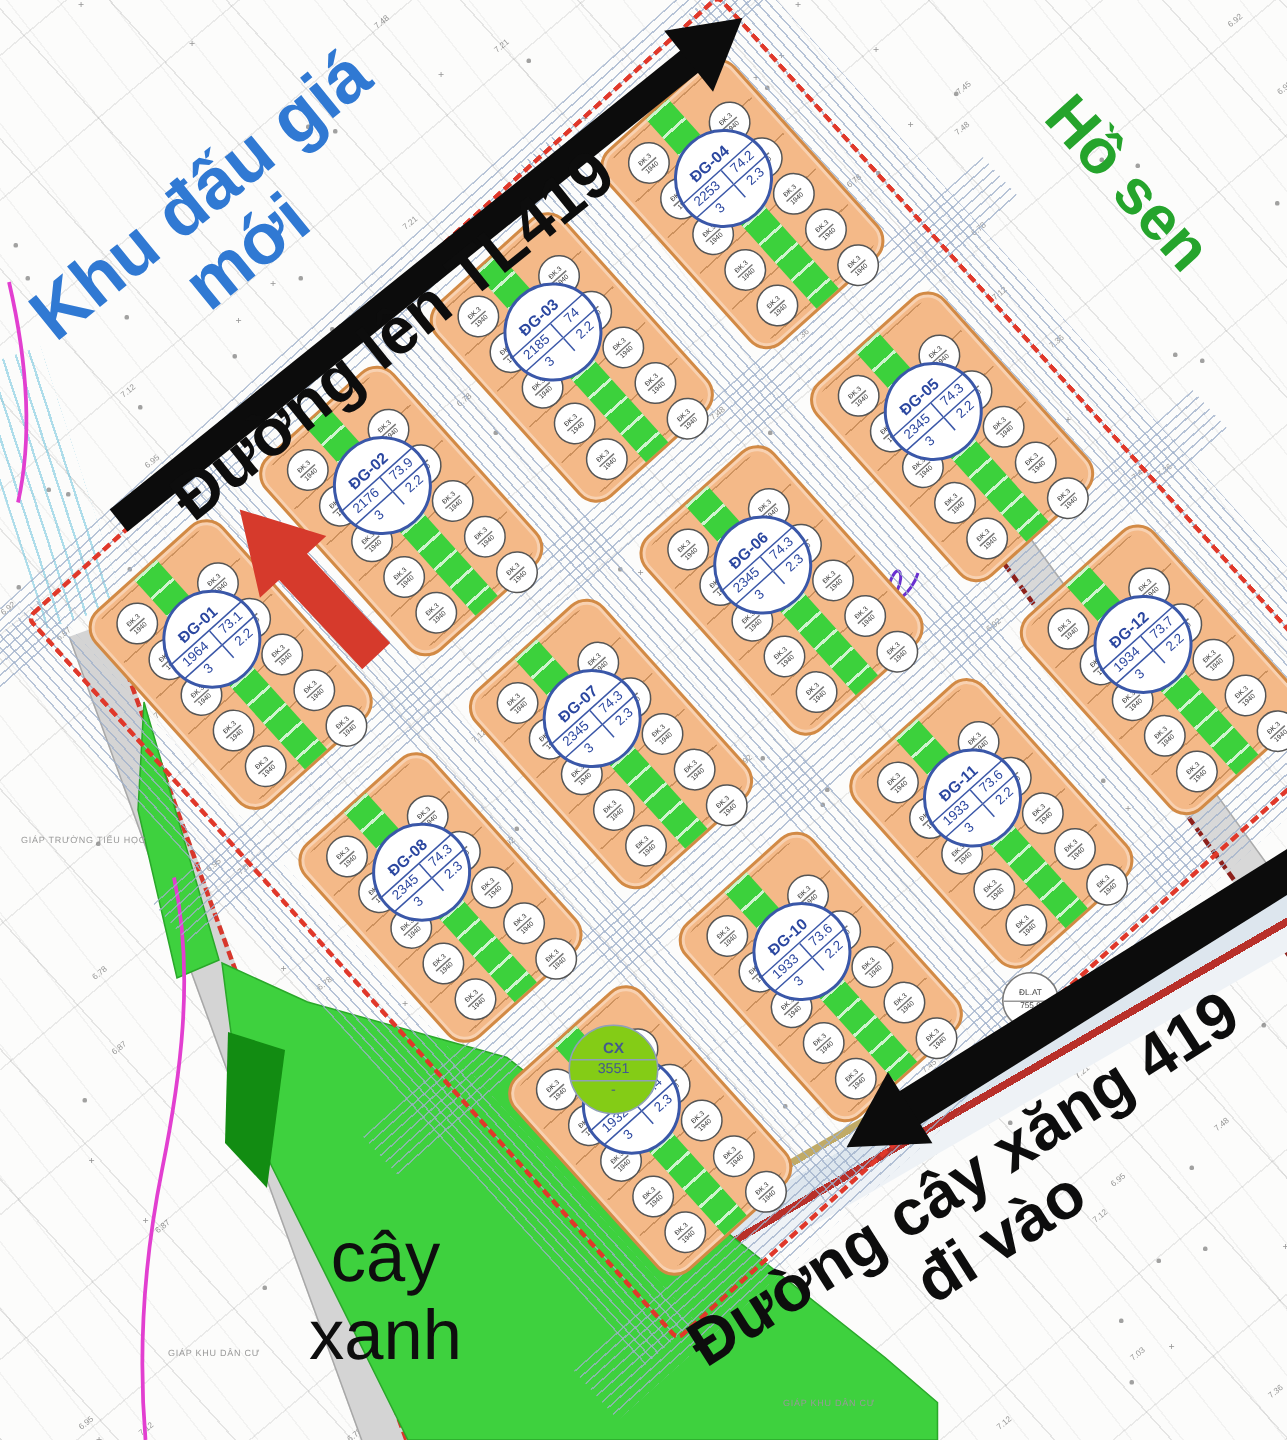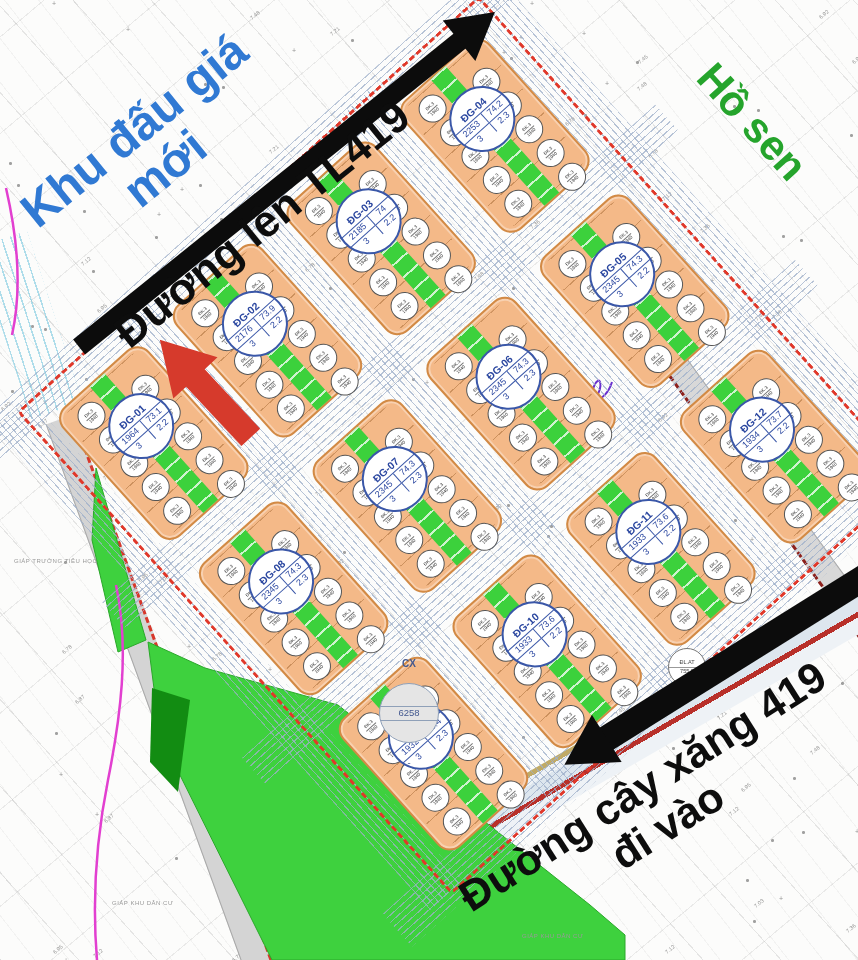--- a/index.html
+++ b/index.html
@@ -52,23 +52,23 @@
   .pcircle .p1{border-bottom:.5px solid #777;padding:0 1px;}
   .blabel{position:absolute;left:25px;top:31px;width:62px;height:62px;border-radius:50%;background:#fff;
      border:2px solid #3a57a8;color:#2b47a0;display:flex;flex-direction:column;justify-content:center;
      align-items:stretch;text-align:center;z-index:3;}
   .bl-name{font-size:10.5px;font-weight:bold;border-bottom:1px solid #3a57a8;padding-bottom:1px;}
   .bl-row{display:grid;grid-template-columns:1.25fr 1fr;font-size:9px;line-height:1.25;}
   .bl-row span:first-child{border-right:1px solid #3a57a8;}
   .bl-row.r1{border-bottom:1px solid #3a57a8;}
 
   
-  .cx-circle{left:379px;top:683px;width:58px;height:58px;border-radius:50%;background:#e5e5e5;
+  .cx-circle{left:379px;top:683px;width:58px;height:58px;border-radius:50%;background:#84cc16;
      border:1.5px solid #8fa0b8;color:#44598f;display:flex;flex-direction:column;justify-content:center;
-     text-align:center;font-size:9.5px;line-height:1.3;gap:36px;}
+     text-align:center;font-size:9.5px;line-height:1.3;}
   .cx-circle .mid{border-top:1px solid #8fa0b8;border-bottom:1px solid #8fa0b8;}
   .dlat-circle{left:668px;top:648px;width:36px;height:36px;border-radius:50%;background:#fff;
      border:1px solid #777;color:#444;display:flex;flex-direction:column;justify-content:center;
      text-align:center;font-size:5.5px;line-height:1.3;}
   .dlat-circle .t{border-bottom:.5px solid #999;}
 
   
   .band{position:absolute;background:#0c0c0c;}
   .band-tl419{left:25px;top:184px;width:490px;height:19px;transform:rotate(-38.8deg);}
   .band-tl419::after{content:"";position:absolute;right:-44px;top:-17px;width:0;height:0;
@@ -990,21 +990,21 @@
         <span class="c">3</span>
         <span class="d">2.2</span>
       </div>
     </div>
   </div>
       </div>
   </div>
 
   <div class="abs cx-circle">
     <span style="font-weight:bold;font-size:10px;">CX</span>
-    <span class="mid">6258</span>
+    <span class="mid">3551</span>
     <span>-</span>
   </div>
 
   <div class="abs dlat-circle">
     <span class="t" style="position:static;">ĐL.AT</span>
     <span>755.9</span>
   </div>
 
   <div class="abs band band-tl419"></div>
   <div class="abs band band-419"></div>
@@ -1013,21 +1013,22 @@
     <span>Khu đấu giá</span><br>
     <span>mới</span>
   </div>
 
   <div class="t t-tl419">Đường lên TL419</div>
 
   <div class="t t-hosen">Hồ sen</div>
 
   <div class="t t-garden">
     <br>
-    <br>
+    <span>cây</span><br>
+    <span>xanh</span>
   </div>
 
   <div class="t t-419">
     <span>Đường cây xăng 419</span><br>
     <span>đi vào</span>
   </div>
 
   <div class="t t-tiny" style="left:14px;top:558px;">GIÁP TRƯỜNG TIỂU HỌC</div>
   <div class="t t-tiny" style="left:112px;top:900px;">GIÁP KHU DÂN CƯ</div>
   <div class="t t-tiny" style="left:522px;top:933px;">GIÁP KHU DÂN CƯ</div>

